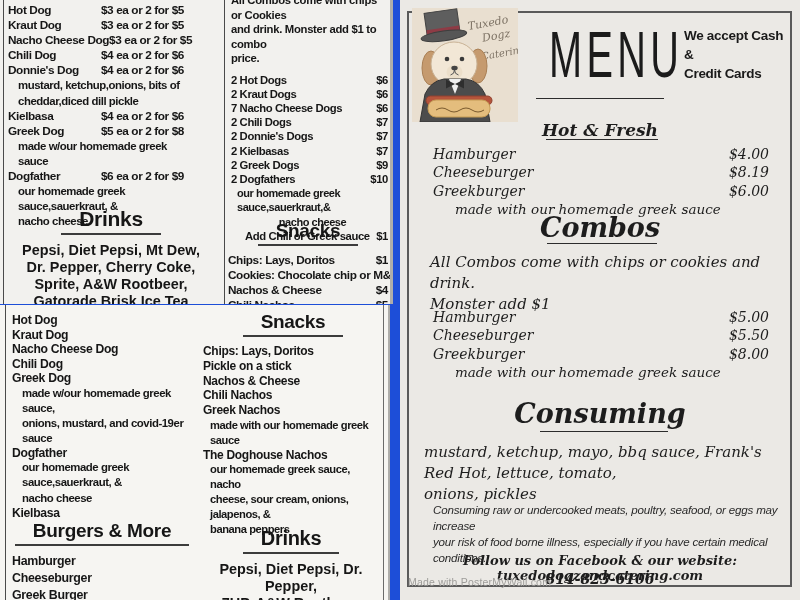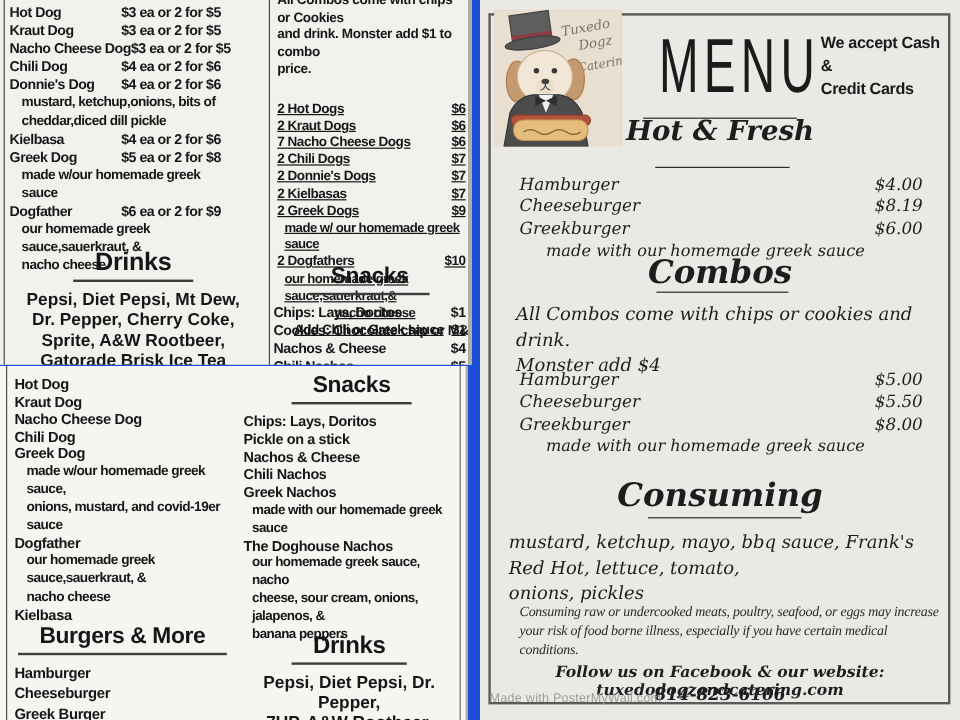--- a/index.html
+++ b/index.html
@@ -17,21 +17,21 @@
   .prow .pprice{white-space:nowrap;}
   .prow.indent .pname{padding-left:14px;}
   .note{font-weight:700;font-size:11.4px;letter-spacing:-0.45px;line-height:15.1px;padding-left:10px;}
   .note.center{text-align:center;padding-left:0;}
   .item{font-weight:700;font-size:12.2px;letter-spacing:-0.3px;line-height:14.5px;}
   .colA-left{position:absolute;left:8px;top:3px;width:176px;}
   .colA-right{position:absolute;left:231px;top:-7px;width:157px;}
   .colA-right .prow{font-size:11.3px;line-height:14.2px;}
   .colA-right .note{font-size:11px;line-height:14.2px;padding-left:6px;}
   .colA-right .item{font-size:11.3px;line-height:14.5px;}
-  .combo-list{margin-top:18px;text-decoration:underline;}
+  .combo-list{margin-top:7px;}
   .scan-header{text-align:center;margin-bottom:7px;}
   .hdr-text{display:inline-block;font-weight:700;font-size:20px;letter-spacing:-0.3px;
             border-bottom:2px solid #3c3c3c;padding:0 18px 2px;}
   .drinksA{position:absolute;left:0;top:207px;width:222px;}
   .snacksA{position:absolute;left:228px;top:220px;width:160px;}
   .snacksA .hdr-text{font-size:19px;}
   .center-lines .item{font-size:14.4px;letter-spacing:0;line-height:17px;text-align:center;font-weight:700;}
   
   .colB-left{position:absolute;left:12px;top:6px;width:180px;}
   .colB-left .hdr-text{font-size:19px;}
@@ -59,21 +59,21 @@
           font-size:13.5px;line-height:19px;letter-spacing:-0.3px;color:#1a1a1a;}
   .p-center-head{position:absolute;left:60px;width:280px;text-align:center;font-weight:700;}
   .p-row{display:flex;justify-content:space-between;font-size:14px;line-height:18.3px;}
   .p-note{font-size:13.5px;line-height:18px;padding-left:22px;}
   .poster-items{position:absolute;left:33px;width:336px;}
   .poster-par{position:absolute;left:30px;width:345px;}
   .top-par .item{font-family:"DejaVu Serif",serif;font-style:italic;font-weight:400;
                  font-size:12.6px;letter-spacing:-0.3px;line-height:17px;}
   .poster-par .item{font-family:"DejaVu Serif",serif;font-style:italic;font-weight:400;
                     font-size:15px;letter-spacing:0;line-height:21px;}
-  .disclaimer .item{font-family:Liberation Serif, serif;font-style:italic;font-weight:400;
+  .disclaimer .item{font-family:Liberation Sans, sans-serif;font-style:italic;font-weight:400;
                     font-size:11.6px;letter-spacing:-0.2px;line-height:16px;color:#2a2a2a;}
   .footer-line{position:absolute;left:10px;width:380px;text-align:center;font-weight:700;}
   .watermark{position:absolute;left:8px;top:576px;font-size:10.5px;color:#9e9d9a;letter-spacing:0.2px;}
 </style>
 </head>
 <body>
 
 <div id="root">
 
   <div id="panelA" class="scanpanel scan">
@@ -162,21 +162,20 @@
             <span class="pprice">$7</span>
           </div>
           <div class="prow">
             <span class="pname">2 Kielbasas</span>
             <span class="pprice">$7</span>
           </div>
           <div class="prow">
             <span class="pname">2 Greek Dogs</span>
             <span class="pprice">$9</span>
           </div>
-          <div class="note">made w/ our homemade greek sauce</div>
           <div class="prow">
             <span class="pname">2 Dogfathers</span>
             <span class="pprice">$10</span>
           </div>
           <div class="note">our homemade greek sauce,sauerkraut,&amp;</div>
           <div class="note center">nacho cheese</div>
           <div class="prow indent">
             <span class="pname">Add Chili or Greek sauce</span>
             <span class="pprice">$1</span>
           </div>
@@ -311,21 +310,21 @@
     <div class="menu-title">
       <span class="menu-word">MENU</span>
     </div>
     <div class="rule" style="left:136px;top:98px;width:128px"></div>
 
     <div class="accept">
       <div>We accept Cash &amp;</div>
       <div>Credit Cards</div>
     </div>
 
-    <div class="p-center-head script" style="top:96px;font-size:23px">Hot &amp; Fresh</div>
+    <div class="p-center-head script" style="top:120px;font-size:17px">Hot &amp; Fresh</div>
     <div class="rule" style="left:146px;top:139px;width:112px"></div>
 
     <div class="poster-items script" style="top:145px">
         <div class="p-row">
           <span class="pname">Hamburger</span>
           <span class="pprice">$4.00</span>
         </div>
         <div class="p-row">
           <span class="pname">Cheeseburger</span>
           <span class="pprice">$8.19</span>
@@ -335,21 +334,21 @@
           <span class="pprice">$6.00</span>
         </div>
         <div class="p-note">made with our homemade greek sauce</div>
       </div>
 
     <div class="p-center-head script" style="top:212px;font-size:27px">Combos</div>
     <div class="rule" style="left:147px;top:243px;width:110px"></div>
 
     <div class="poster-par" style="top:252px">
         <div class="item">All Combos come with chips or cookies and drink.</div>
-        <div class="item">Monster add $4</div>
+        <div class="item">Monster add $1</div>
       </div>
 
     <div class="poster-items script" style="top:308px">
         <div class="p-row">
           <span class="pname">Hamburger</span>
           <span class="pprice">$5.00</span>
         </div>
         <div class="p-row">
           <span class="pname">Cheeseburger</span>
           <span class="pprice">$5.50</span>

